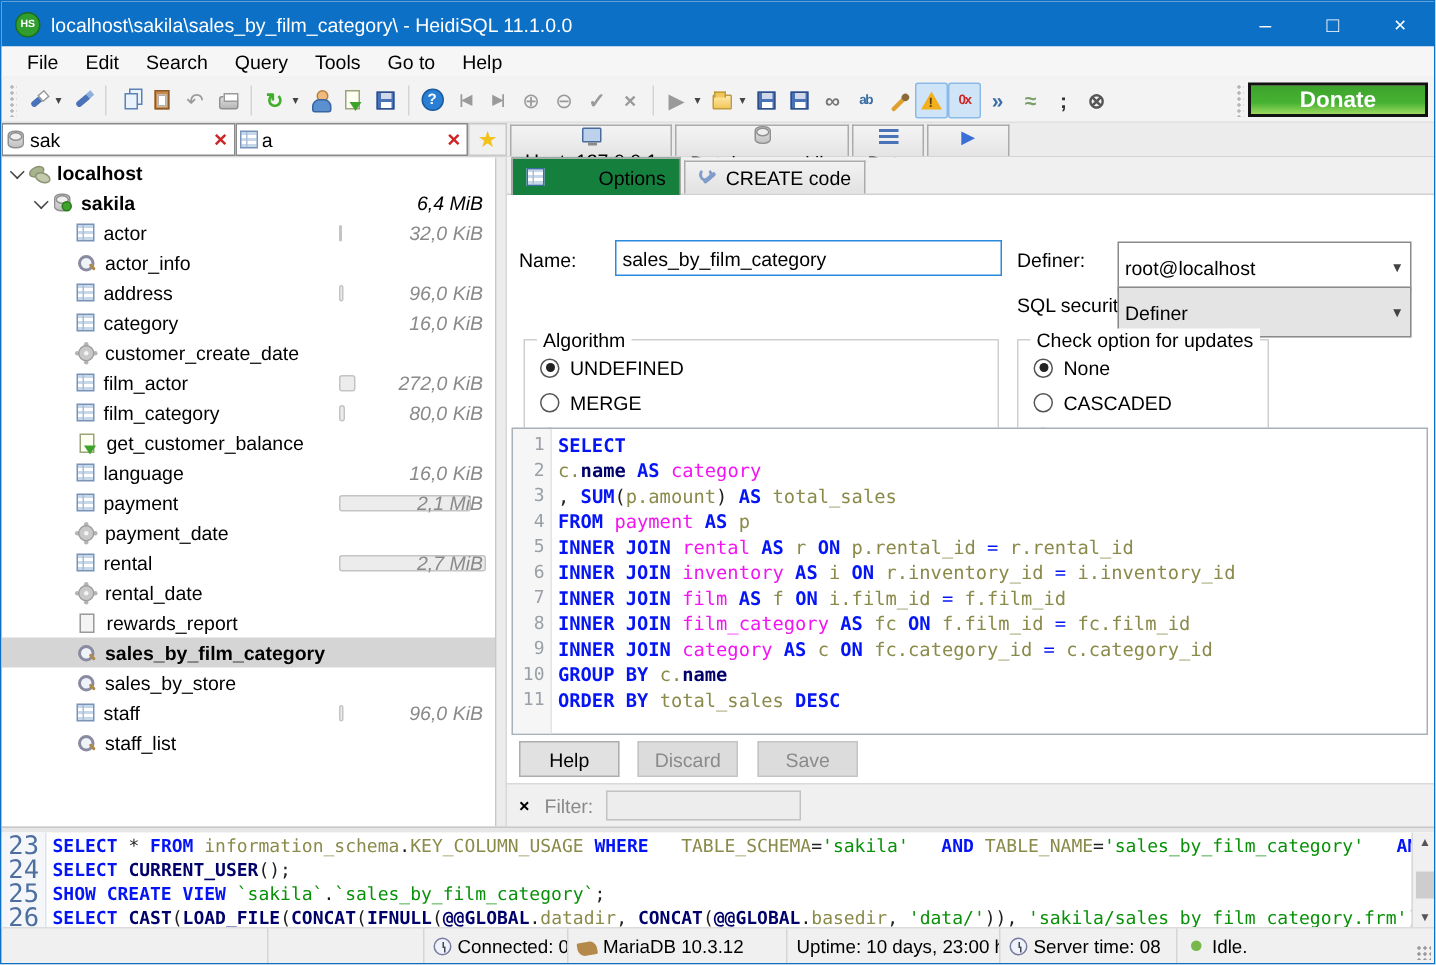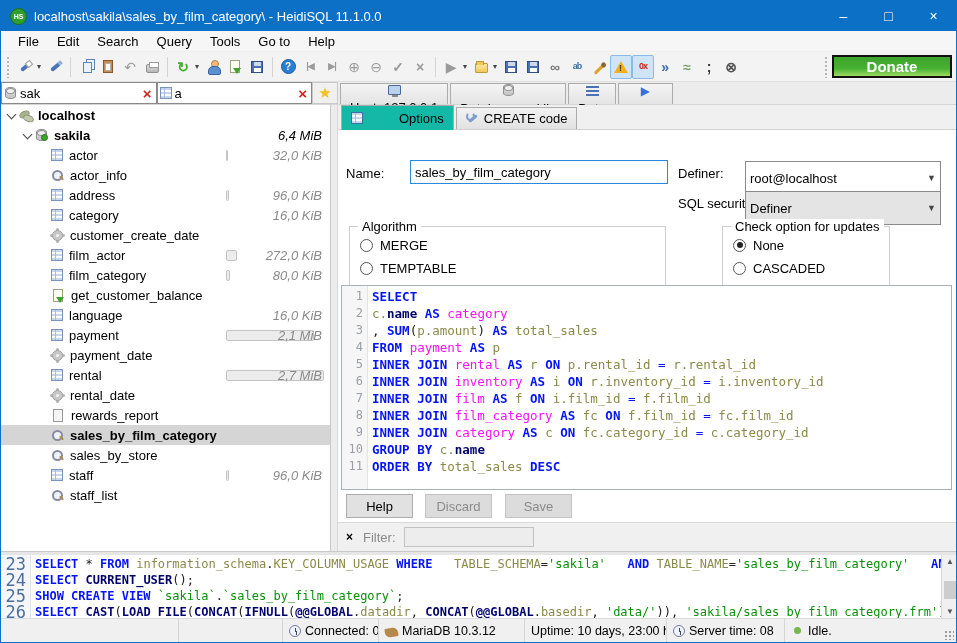--- a/index.html
+++ b/index.html
@@ -115,21 +115,21 @@
   .tsize { margin-left:auto; width:104px; flex:none; position:relative; text-align:right; padding-right:8px; color:#8a8a8a;font-style:italic; }
   .tsize .bar { position:absolute; left:0; top:2px; bottom:2px; background:#ececec; border:1px solid #c4c4c4; border-radius:2px; }
   .tsize .txt { position:relative; }
   .tsize .dark { color:#000; }
 
   
   .content { flex:1; background:#fff; position:relative; }
   .subtabs { height:25px; background:#f0f0f0; border-bottom:1px solid #d0d0d0; display:flex; align-items:flex-end; padding-left:3px; }
   .stab { display:flex; align-items:center; gap:5px; height:22px; padding:0 9px; border:1px solid #ababab; border-bottom:none;
           background:linear-gradient(#f2f2f2,#e2e2e2); margin-right:2px; }
-  .stab.active { background:#14b8a6; height:25px; margin-bottom:-1px;gap:36px; }
+  .stab.active { background:#15803d; height:25px; margin-bottom:-1px;gap:36px; }
 
   .formarea { position:absolute; left:0; top:25px; right:0; height:155px; background:#fff; }
   .flabel { position:absolute; font-size:13px; }
   .ninput { position:absolute; left:72px; top:30px; width:258px; height:24px; border:1px solid #2a8adf; font-size:13px; padding:0 4px;
             font-family:"Liberation Sans",sans-serif; outline:none; }
   .combo { position:absolute; left:407px; width:196px; height:22px; border:1px solid #8a8a8a; background:#fff; display:flex; align-items:center; padding:16px 4px; }
   .combo .arr { margin-left:auto; font-size:9px; color:#444; }
   .combo.gray { background:#e4e4e4; }
   .gbox { position:absolute; border:1px solid #cfcfcf; }
   .gtitle { position:absolute; top:-8px; left:8px; background:#fff; padding:0 4px; }
@@ -487,30 +487,34 @@
         <span class="flabel" style="left:340px; top:66px;">SQL security:</span>
         <div class="combo gray" style="top:61px;">
           <span>Definer</span>
             <span class="arr">▼</span>
         </div>
 
         <div class="gbox" style="left:11px; top:96px; width:317px; height:76px;">
           <span class="gtitle">Algorithm</span>
           <div id="algo-radios" style="padding-top:6px;">
               <label class="radio">
+                <span class="rdot on"></span>
+                <span>UNDEFINED</span>
+              </label>
+              <label class="radio">
                 <span class="rdot"></span>
                 <span>MERGE</span>
               </label>
               <label class="radio">
                 <span class="rdot"></span>
                 <span>TEMPTABLE</span>
               </label>
             </div>
         </div>
-        <div class="gbox" style="left:340px; top:96px; width:168px; height:76px;margin-left:44px;">
+        <div class="gbox" style="left:340px; top:96px; width:168px; height:76px;">
           <span class="gtitle">Check option for updates</span>
           <div id="check-radios" style="padding-top:6px;">
               <label class="radio">
                 <span class="rdot on"></span>
                 <span>None</span>
               </label>
               <label class="radio">
                 <span class="rdot"></span>
                 <span>CASCADED</span>
               </label>

